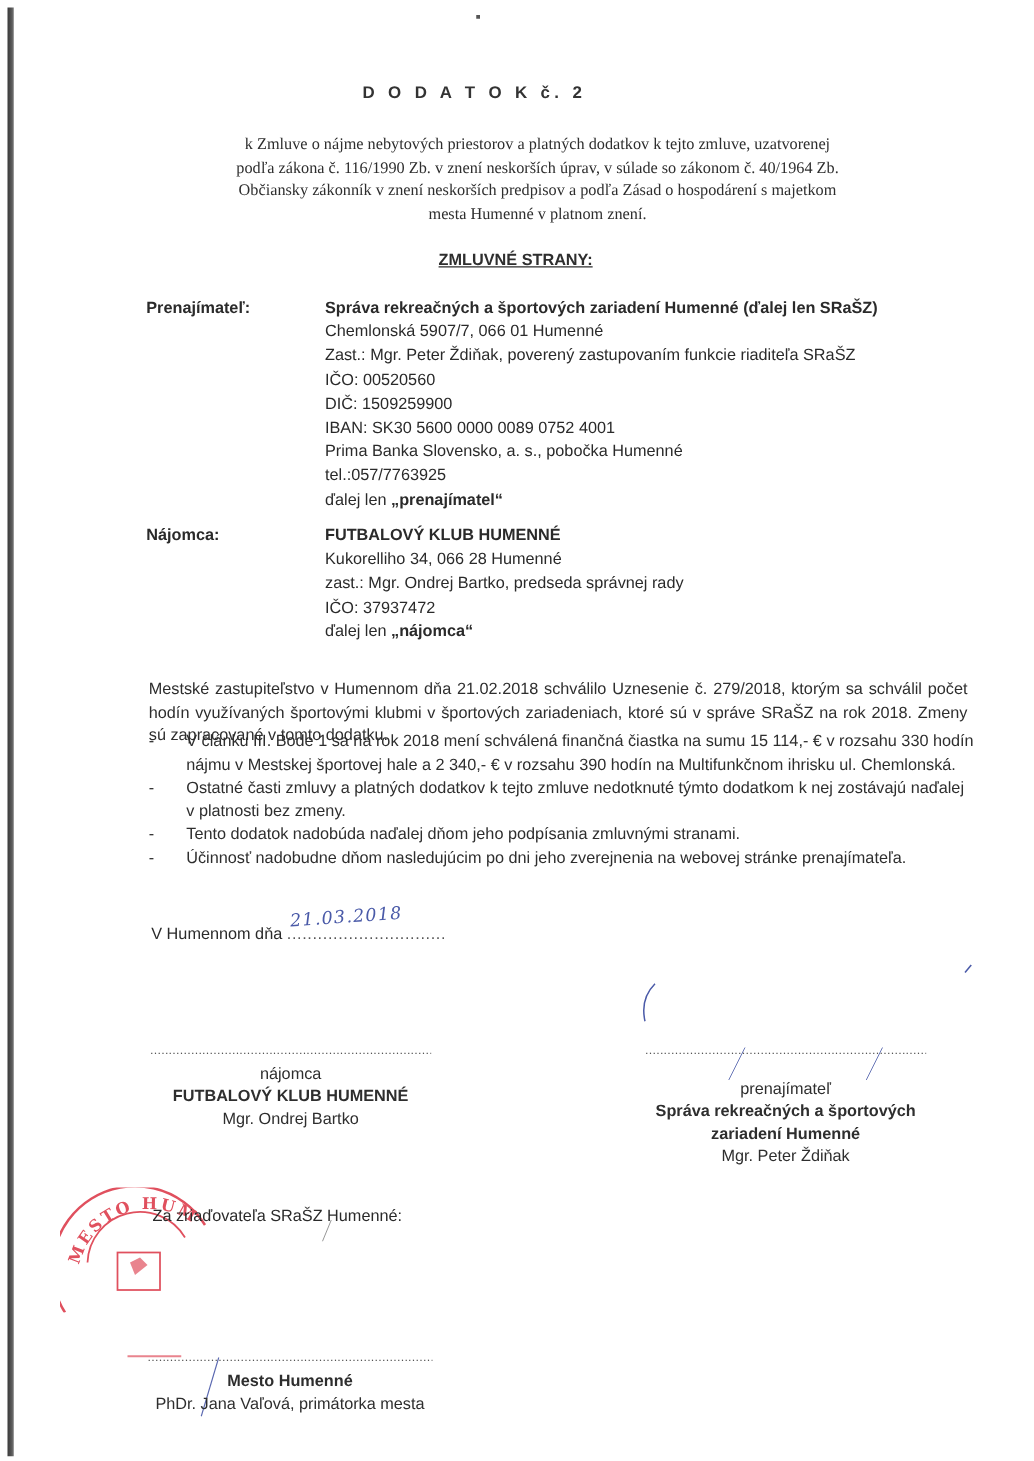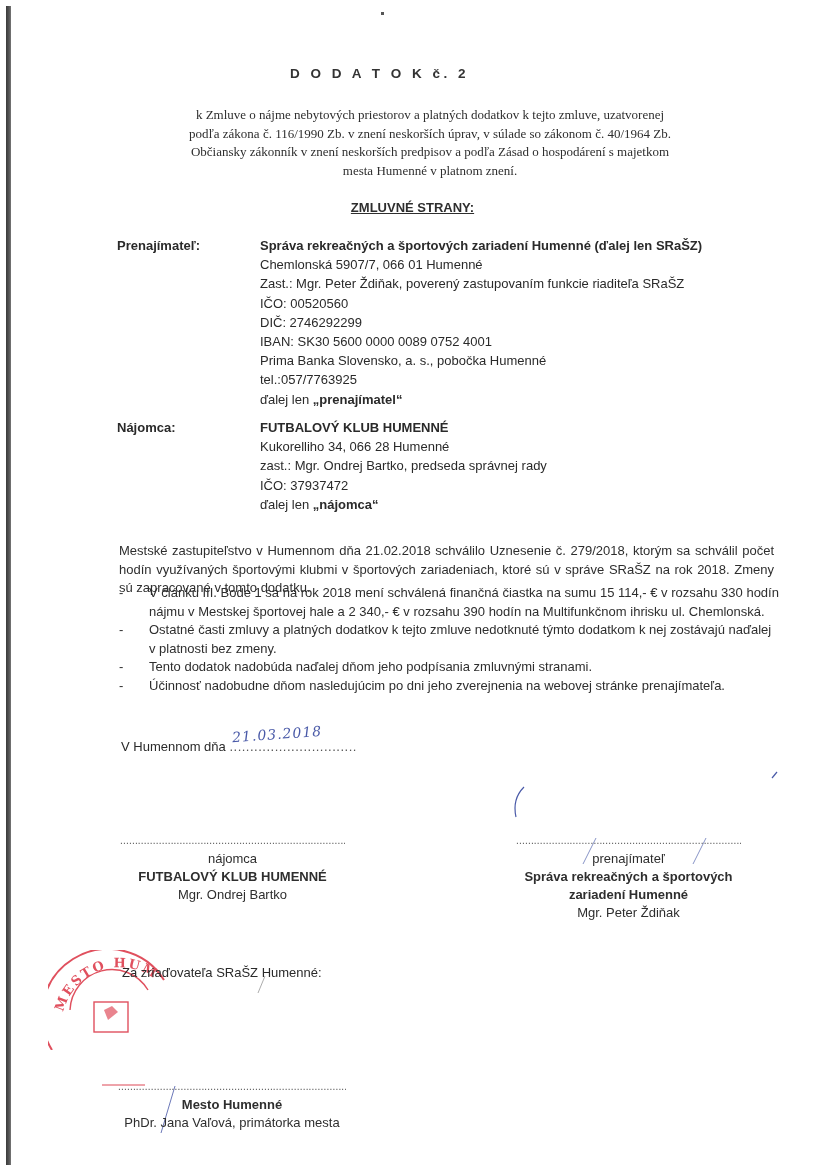--- a/index.html
+++ b/index.html
@@ -67,21 +67,21 @@
 
 <div class="parties-heading">ZMLUVNÉ  STRANY:</div>
 
 <div class="party" style="top:236px;">
   <div class="lbl">Prenajímateľ:</div>
   <div class="body">
     <div class="b">Správa rekreačných a športových zariadení Humenné (ďalej len SRaŠZ)</div>
     <div>Chemlonská 5907/7, 066 01 Humenné</div>
     <div>Zast.: Mgr. Peter Ždiňak, poverený zastupovaním funkcie riaditeľa SRaŠZ</div>
     <div>IČO: 00520560</div>
-    <div>DIČ: 2746292299</div>
+    <div>DIČ: 1509259900</div>
     <div>IBAN: SK30 5600 0000 0089 0752 4001</div>
     <div>Prima Banka Slovensko, a. s., pobočka Humenné</div>
     <div>tel.:057/7763925</div>
     <div><span>ďalej len </span><span class="b">„prenajímatel“</span></div>
   </div>
 </div>
 
 <div class="party" style="top:418px;">
   <div class="lbl">Nájomca:</div>
   <div class="body">
@@ -132,21 +132,21 @@
 
 <div class="sig-block" style="left:120px;top:836px;width:225px;">
   <div class="dotline">..............................................................................</div>
   <div style="margin-top:4px;">nájomca</div>
   <div class="b">FUTBALOVÝ KLUB HUMENNÉ</div>
   <div>Mgr. Ondrej Bartko</div>
 </div>
 
 <div class="sig-block" style="left:516px;top:836px;width:225px;">
   <div class="dotline">..............................................................................</div>
-  <div style="margin-top:4px;">prenajímateľ</div>
+  <div style="margin-top:16px;">prenajímateľ</div>
   <div class="b">Správa rekreačných a športových</div>
   <div class="b">zariadení Humenné</div>
   <div>Mgr. Peter Ždiňak</div>
 </div>
 
 <svg class="stamp" viewBox="0 0 120 100">
   <defs>
     <path id="arc" d="M14 70 A58 58 0 0 1 108 30"></path>
   </defs>
   <path d="M4 100 A60 60 0 0 1 116 30" stroke="#e0505e" stroke-width="2" fill="none"></path>

